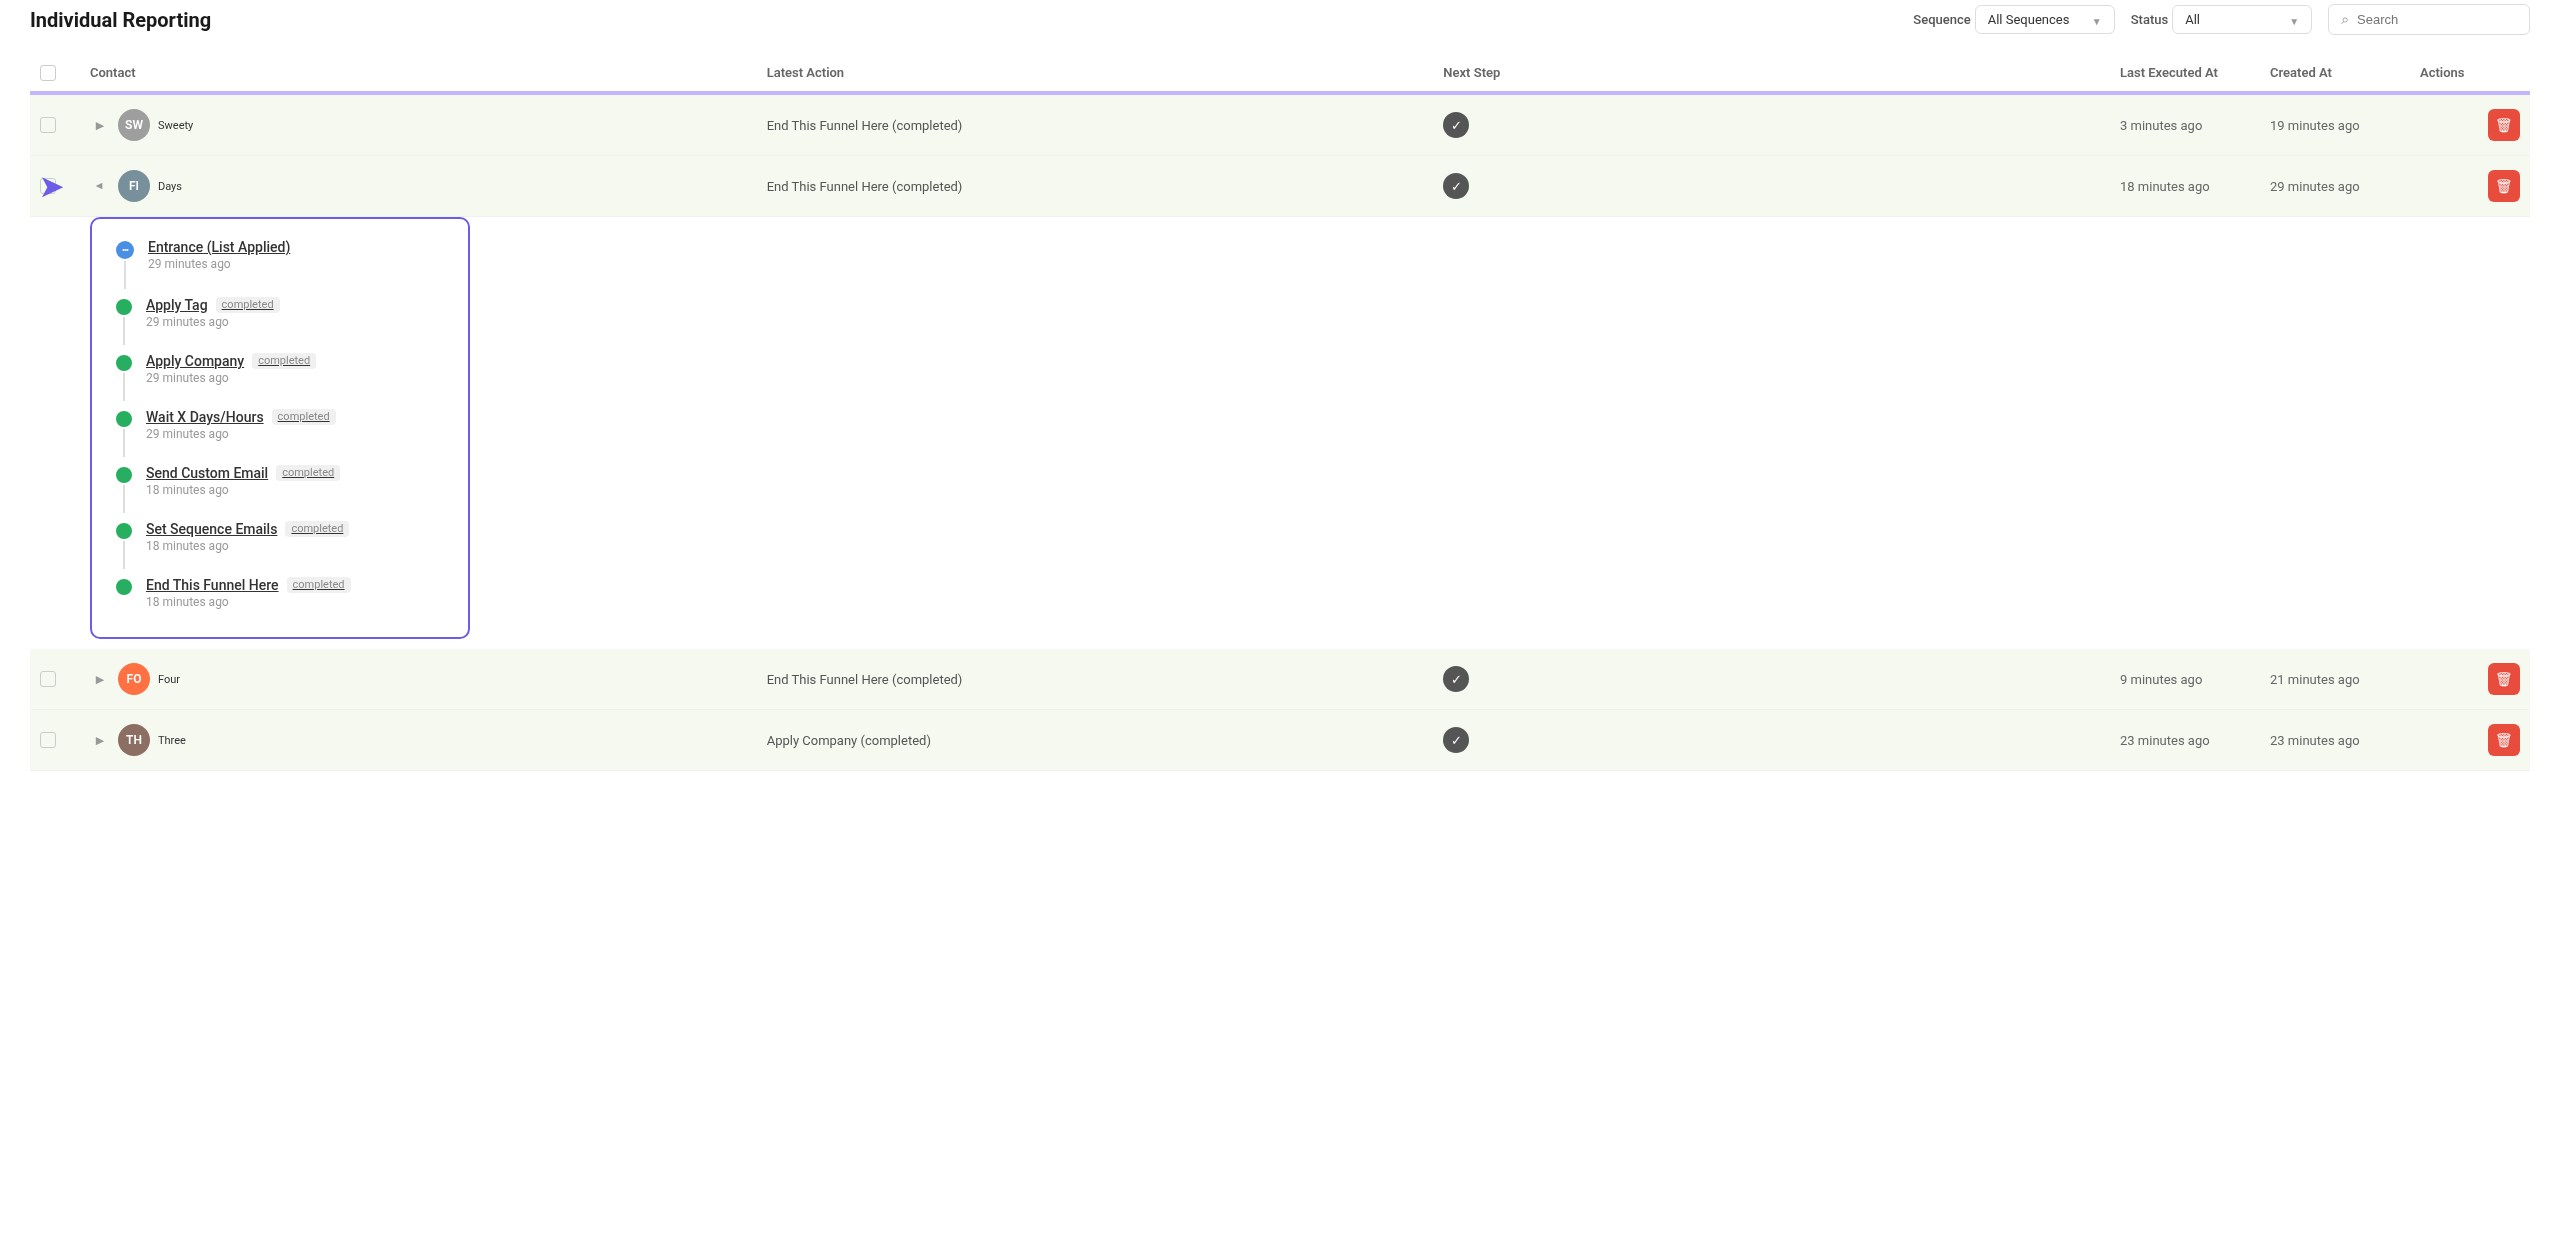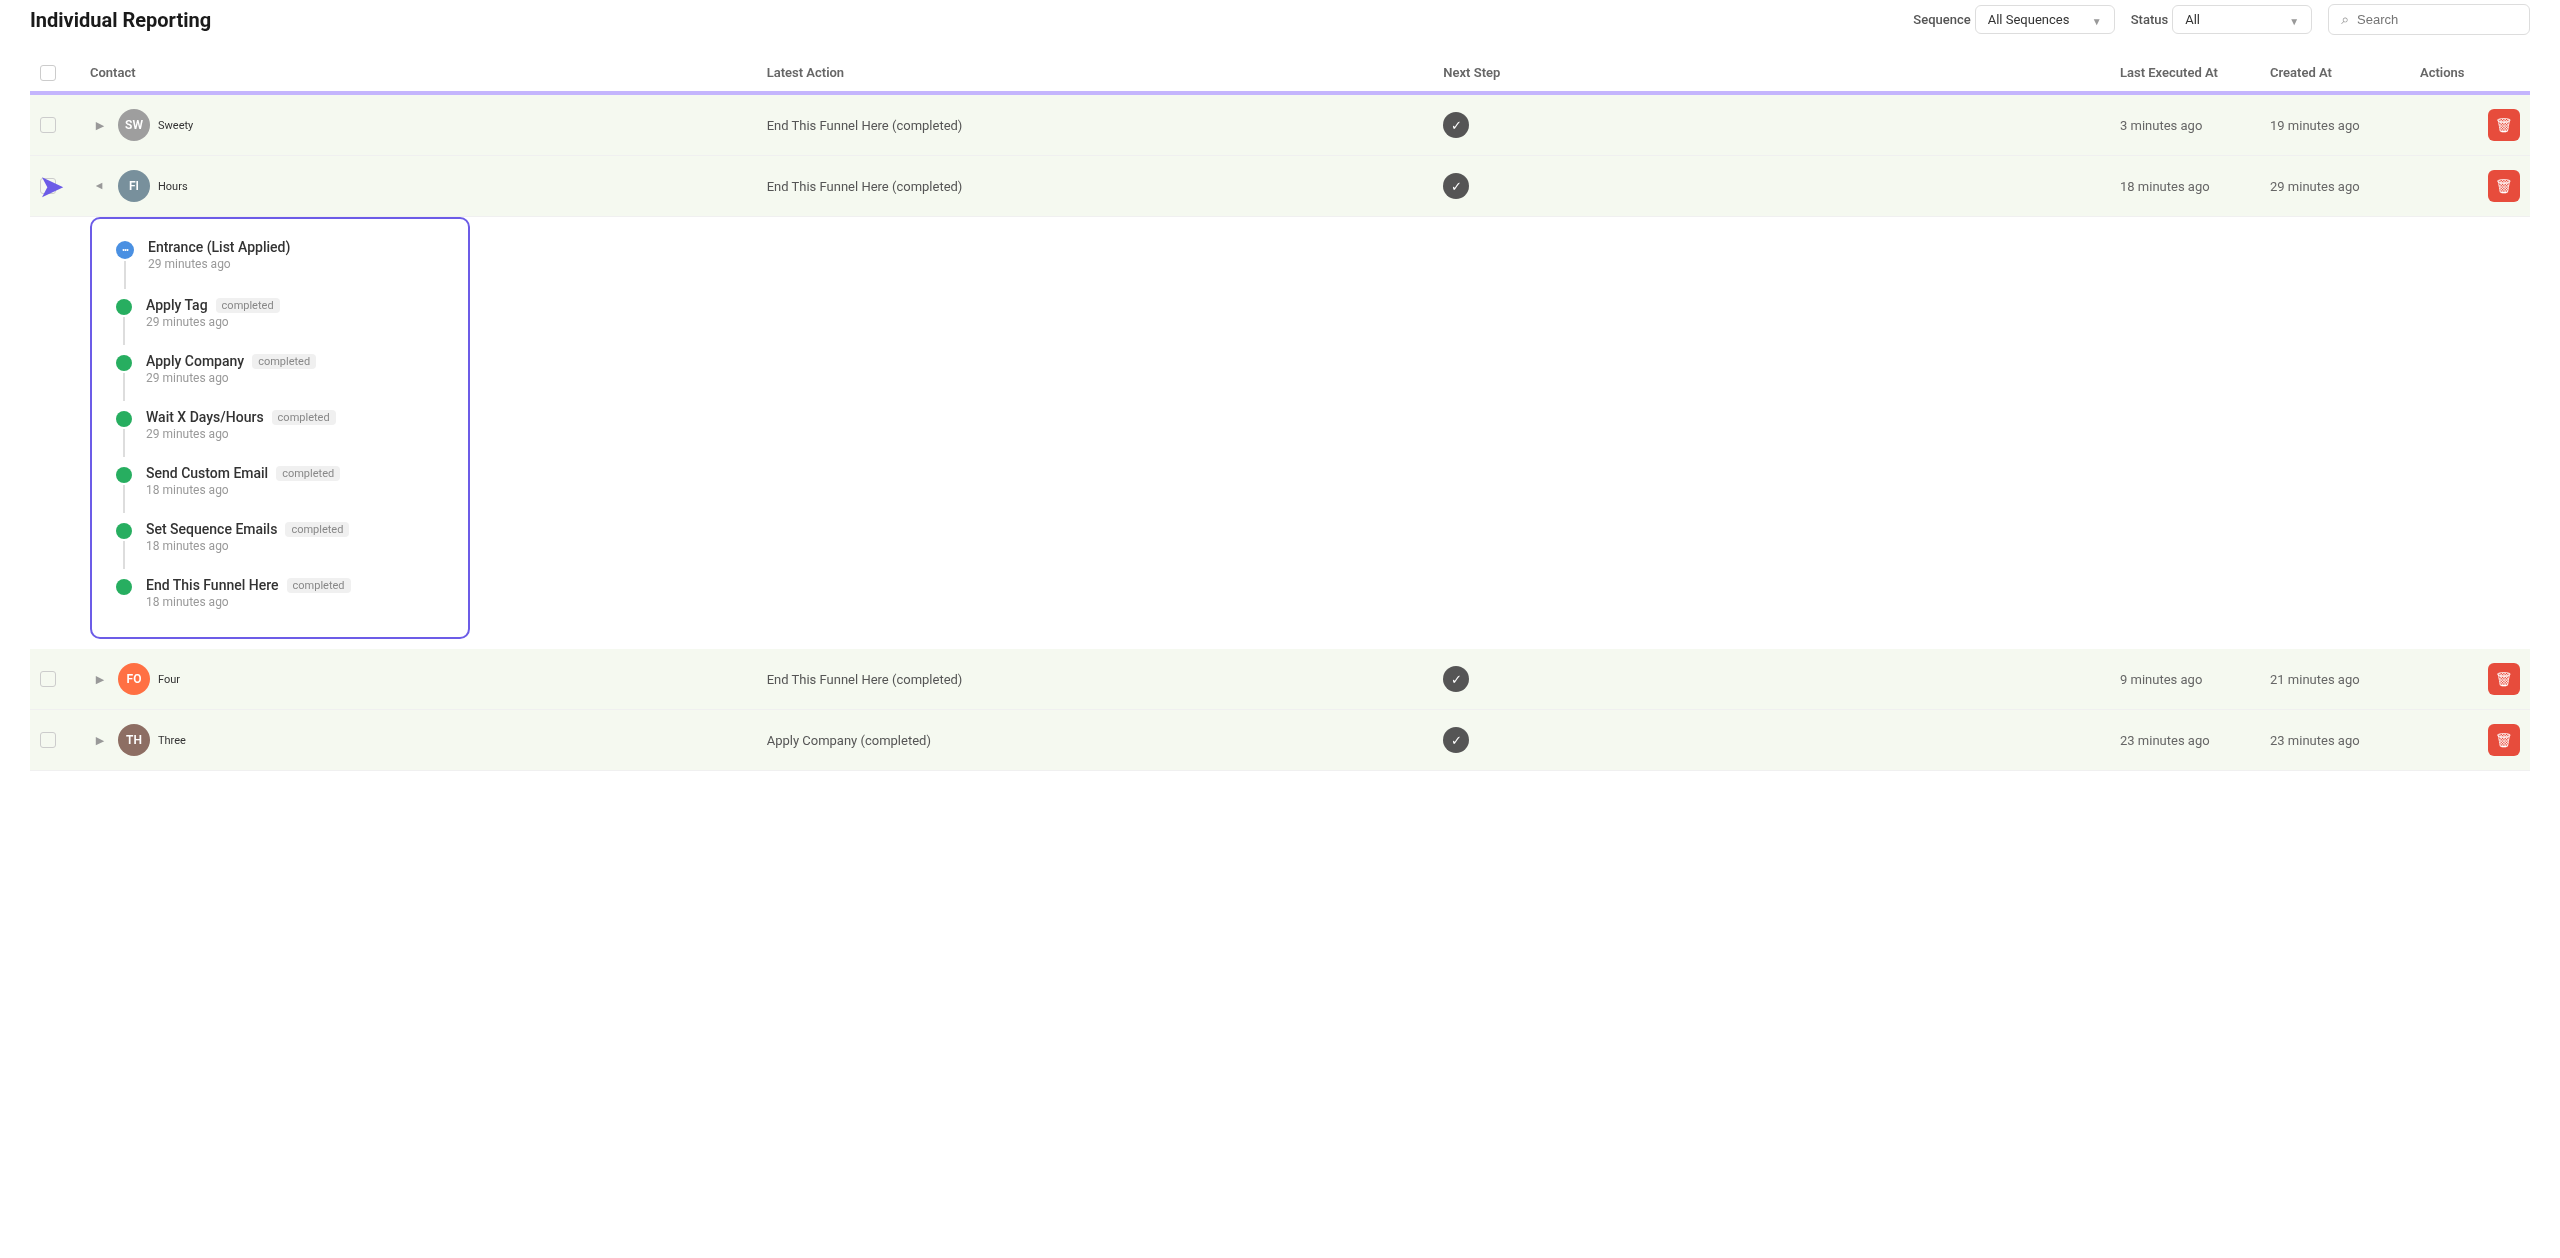--- a/index.html
+++ b/index.html
@@ -52,21 +52,21 @@
     
     .expanded-section { border: 2px solid #6c5ce7; border-radius: 10px; margin: 0 20px 10px 60px; padding: 20px 24px; background: #fff; max-width: 380px; position: relative; }
 
     .timeline-item { display: flex; flex-direction: column; position: relative; margin-bottom: 4px; }
 
     .timeline-dot-row { display: flex; align-items: flex-start; gap: 14px; padding-bottom: 4px; }
     .timeline-dot { width: 16px; height: 16px; border-radius: 50%; flex-shrink: 0; margin-top: 2px; }
     .timeline-dot.green { background: #27ae60; }
 
     .timeline-content { flex: 1; }
-    .timeline-title { font-size: 14px; color: #333; font-weight: 500; display: flex; align-items: center; gap: 8px; flex-wrap: wrap; }
+    .timeline-title { font-size: 14px; color: #333; font-weight: 500; display: flex; gap: 8px; flex-wrap: wrap; text-decoration: underline; }
     .timeline-badge { font-size: 11px; color: #888; background: #f0f0f0; border-radius: 4px; padding: 1px 6px; font-weight: 400; }
     .timeline-time { font-size: 12px; color: #999; margin-top: 2px; margin-left: 30px; }
 
     .row-wrapper { position: relative; }
 
     
     .expand-btn.down { transform: rotate(90deg); }
   </style>
 </head>
 <body>
@@ -146,21 +146,21 @@
           <div class="cell">
             <div class="checkbox"></div>
           </div>
           <div class="cell" style="position:relative;">
 
             <div style="position:absolute; left:-40px; top:50%; transform:translateY(-50%);">
               <span style="color:#6c5ce7; font-size:28px; font-weight:bold;">➤</span>
             </div>
             <div class="expand-btn down">▼</div>
             <div class="avatar fi">FI</div>
-            <span class="contact-name">Hours</span>
+            <span class="contact-name">Days</span>
           </div>
           <div class="cell">
             <span class="latest-action-text">End This Funnel Here (completed)</span>
           </div>
           <div class="cell">
             <div class="check-circle">✓</div>
           </div>
           <div class="cell">
             <span class="time-text">18 minutes ago</span>
           </div>

